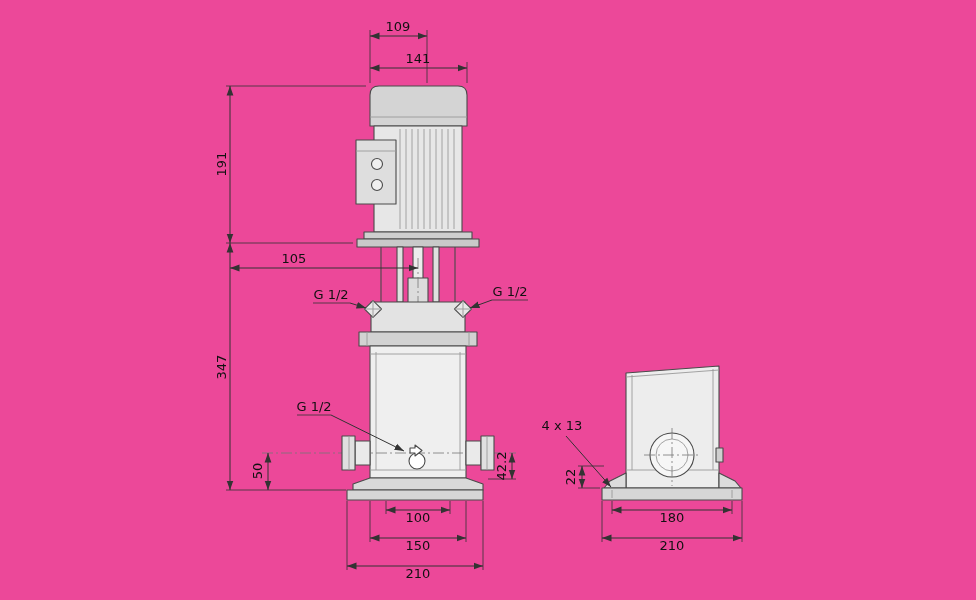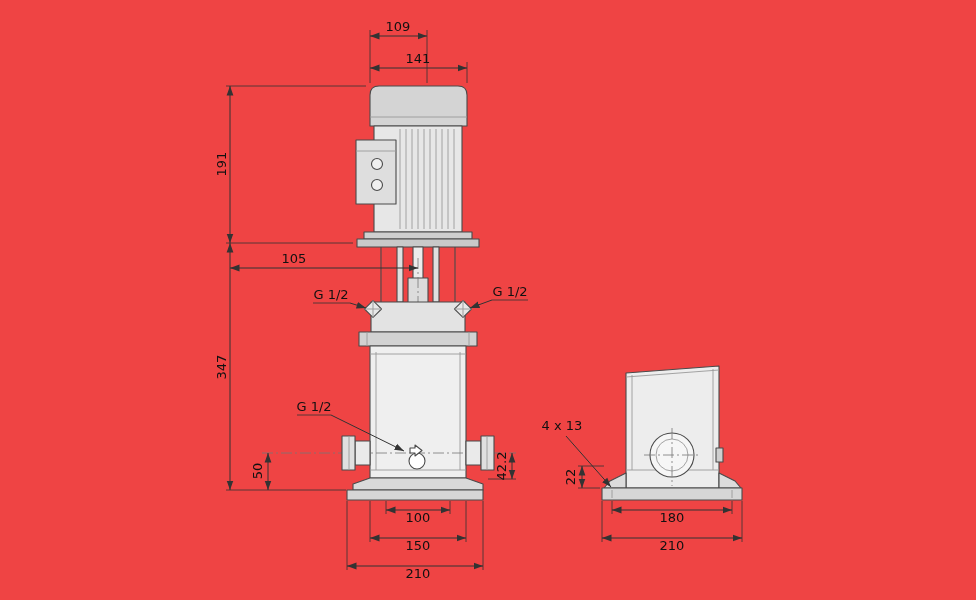--- a/index.html
+++ b/index.html
@@ -1,16 +1,16 @@
 <!DOCTYPE html>
 <html><head>
 <meta charset="utf-8">
 <style>
   html,body{margin:0;padding:0;background:#fff;}
-  .stage{position:relative;width:976px;height:600px;background:#ef4444;overflow:hidden;
+  .stage{position:relative;width:976px;height:600px;background:#ec4899;overflow:hidden;
          font-family:"DejaVu Sans", sans-serif;}
   svg{position:absolute;left:0;top:0;}
   .part{stroke:#4a4a4a;stroke-width:1.1;stroke-linejoin:round;}
   .thin{stroke:#9a9a9a;stroke-width:.9;fill:none;}
   .dim{stroke:#333;stroke-width:1;fill:none;}
   .ext{stroke:#333;stroke-width:.8;fill:none;}
   .cl{stroke:#777;stroke-width:.8;stroke-dasharray:11 3 2 3;fill:none;}
   text{font:13px "DejaVu Sans", sans-serif;fill:#111;}
   .hlab{text-anchor:middle;}
   .vlab{text-anchor:middle;dominant-baseline:central;}

